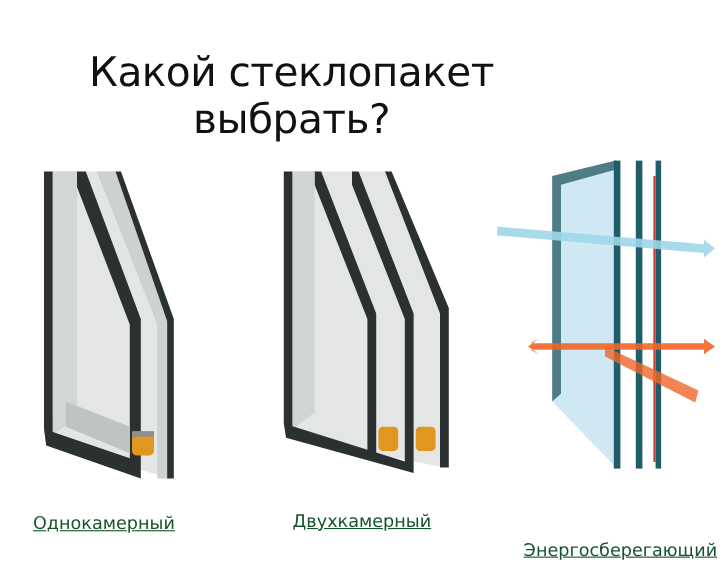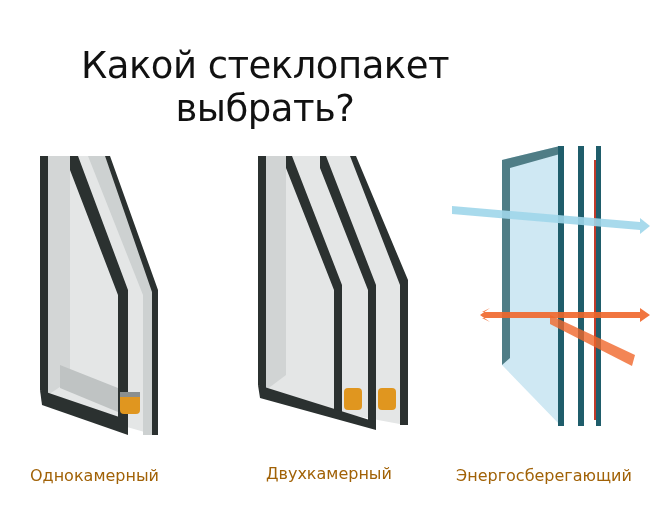--- a/index.html
+++ b/index.html
@@ -1,18 +1,18 @@
 <!DOCTYPE html>
 <html><head>
 <meta charset="utf-8">
 <style>
   html,body{margin:0;padding:0;background:#fff;}
   body{width:659px;height:525px;position:relative;overflow:hidden;font-family:"Liberation Sans","DejaVu Sans",sans-serif;}
   .title{position:absolute;left:0;top:44px;width:530px;text-align:center;font-size:37px;color:#111;font-family:"DejaVu Sans","Liberation Sans",sans-serif;letter-spacing:-0.5px;}
-  .caption{position:absolute;top:466px;font-size:16px;color:#a16207;font-family:"DejaVu Sans","Liberation Sans",sans-serif;}
+  .caption{position:absolute;top:466px;font-size:16px;color:#14532d;font-family:"DejaVu Sans","Liberation Sans",sans-serif;text-decoration:underline;}
   .illus{position:absolute;}
 </style>
 </head>
 <body>
 
 <div class="title">Какой стеклопакет выбрать?</div>
 
 <svg class="illus" style="left:30px;top:150px" width="140" height="290" viewBox="0 0 140 290">
   <polygon points="10,6 75,6 125,140 125,285 20,255 10,240" fill="#e4e6e6"></polygon>
   <polygon points="10,6 18,6 18,245 10,240" fill="#2b3130"></polygon>
@@ -45,13 +45,13 @@
   <rect x="138" y="6" width="6" height="280" fill="#1f5d6b"></rect>
   <rect x="156" y="6" width="5" height="280" fill="#1f5d6b"></rect>
   <rect x="154" y="20" width="2" height="260" fill="#c23a2a"></rect>
   <polygon points="12,66 200,82 200,78 210,86 200,94 200,90 12,74" fill="#9fd6ea" opacity="0.9"></polygon>
   <polygon points="42,172 200,172 200,168 210,175 200,182 200,178 42,178 50,182 40,175 50,168" fill="#f0662a" opacity="0.9"></polygon>
   <polygon points="110,175 195,215 192,226 110,184" fill="#f0662a" opacity="0.8"></polygon>
 </svg>
 
 <div class="caption" style="left:30px;">Однокамерный</div>
 <div class="caption" style="left:266px;top:464px;">Двухкамерный</div>
-<div class="caption" style="left:456px;">Энергосберегающий</div>
+<div class="caption" style="left:476px;margin-top:24px;">Энергосберегающий</div>
 
 </body></html>

